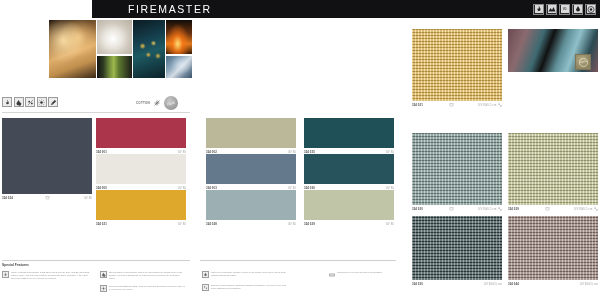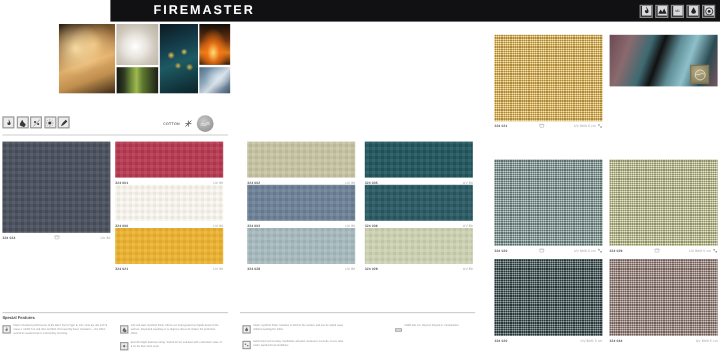--- a/index.html
+++ b/index.html
@@ -13,21 +13,21 @@
   }
   .page { position:relative; width:600px; height:299px; background:#fff; }
 
   
   .header-bar {
     position:absolute; left:92px; top:0; width:508px; height:18px;
     background:#111113;
   }
   .header-title {
     position:absolute; left:36px; top:3px;
-    color:#ffffff; font-size:10.5px; letter-spacing:1.6px; font-weight:700;
+    color:#ffffff; font-size:10.5px; letter-spacing:1.6px; font-weight:400;
   }
   .badge-row { position:absolute; right:4px; top:3.5px; display:flex; gap:2px; }
   .badge {
     width:11px; height:11px; border:0.5px solid #8a8a8a; background:#2a2a2c;
     position:relative; overflow:hidden;
   }
   .badge-inner {
     position:absolute; left:0.5px; top:0.5px; right:0.5px; bottom:0.5px;
     background:#d9d9d9; display:flex; align-items:center; justify-content:center;
     font-size:3px; color:#2b2b2b; overflow:hidden;

